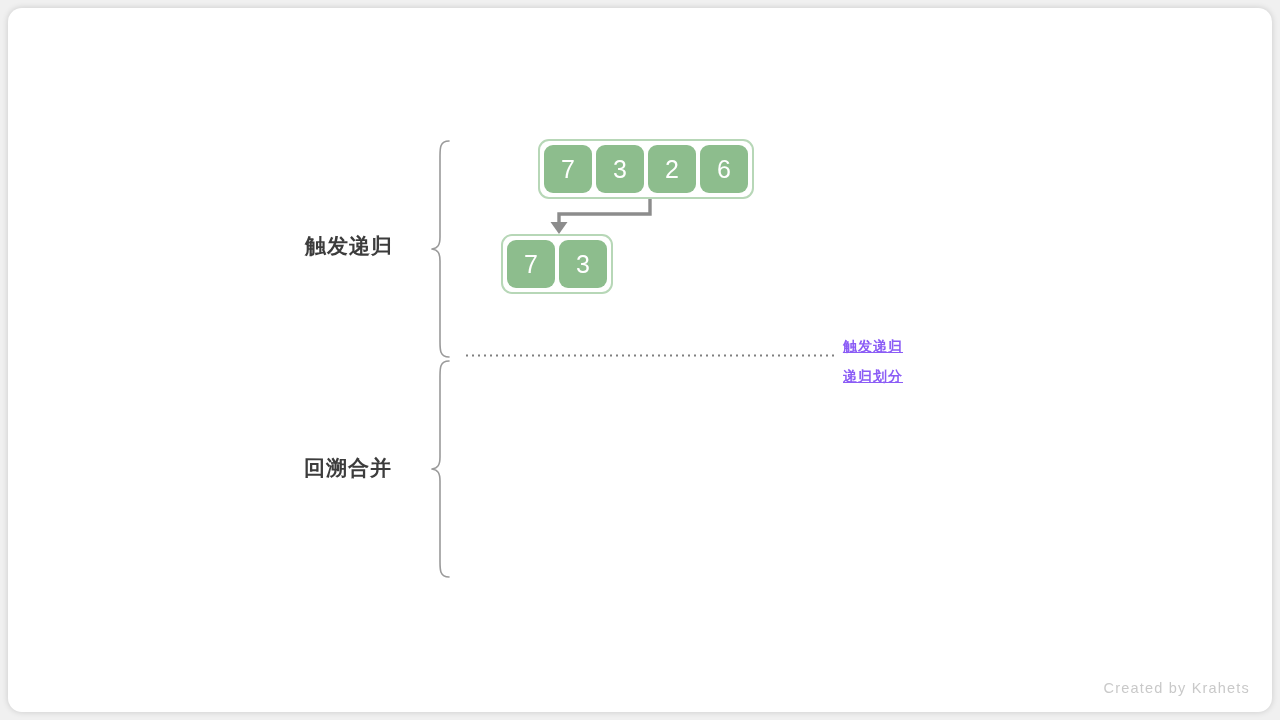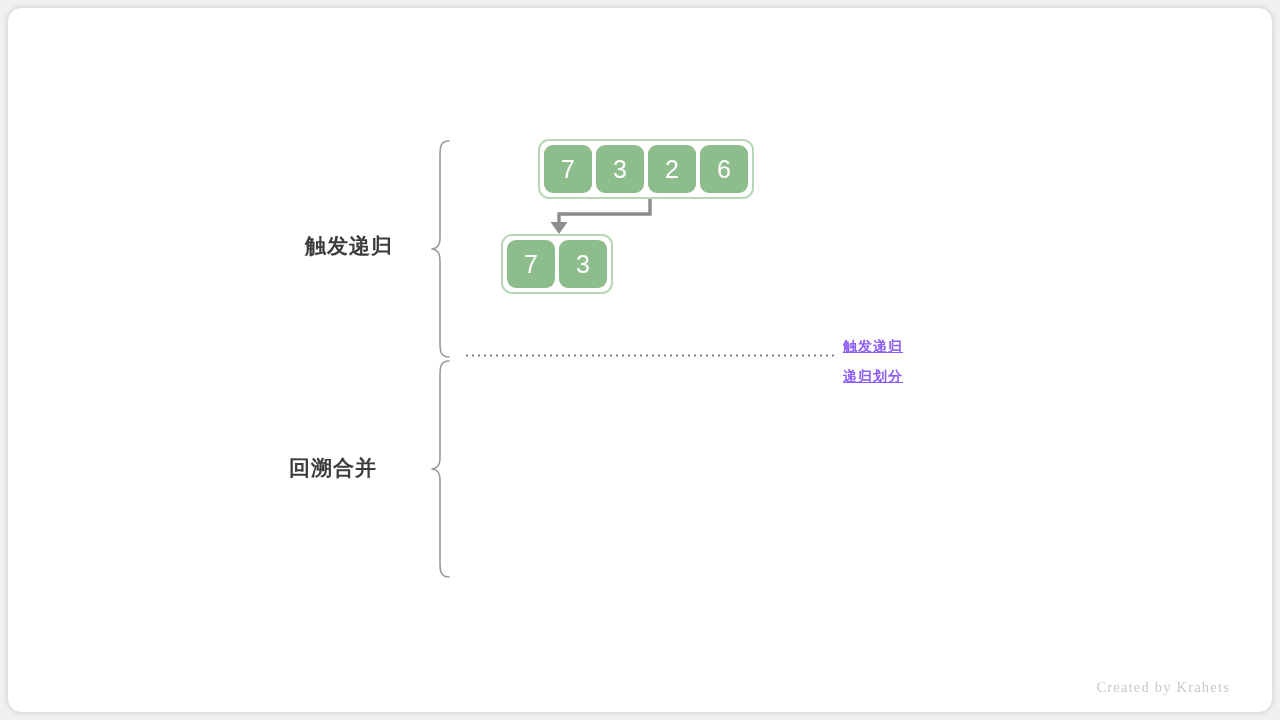--- a/index.html
+++ b/index.html
@@ -47,21 +47,21 @@
   .section-label {
     position: absolute;
     font-size: 21px;
     font-weight: bold;
     color: #3c3c3c;
     letter-spacing: 1px;
     white-space: nowrap;
     line-height: 1;
   }
   #label-divide { left: 305px; top: 235px; }
-  #label-merge  { left: 289px; top: 457px; text-align: right; }
+  #label-merge  { left: 304px; top: 457px; text-align: right; }
 
   
   .annotation {
     position: absolute;
     left: 843px;
     top: 331px;
     font-size: 14px;
     font-weight: bold;
     color: #8b5cf6;
     letter-spacing: 1px;
@@ -95,23 +95,23 @@
     box-sizing: border-box;
   }
   .cell:last-child { margin-right: 0; }
 
   #array-top    { left: 538px; top: 139px; }
   #array-sub    { left: 501px; top: 234px; }
 
   
   .credit {
     position: absolute;
-    right: 50px;
+    right: 30px;
     bottom: 24px;
-    font-family: Liberation Serif, serif;
+    font-family: Liberation Sans, sans-serif;
     font-size: 14.5px;
     color: #c9c9c9;
     letter-spacing: 1.2px;
     white-space: nowrap;
   }
 </style>
 </head>
 <body>
 
 <div id="stage">

